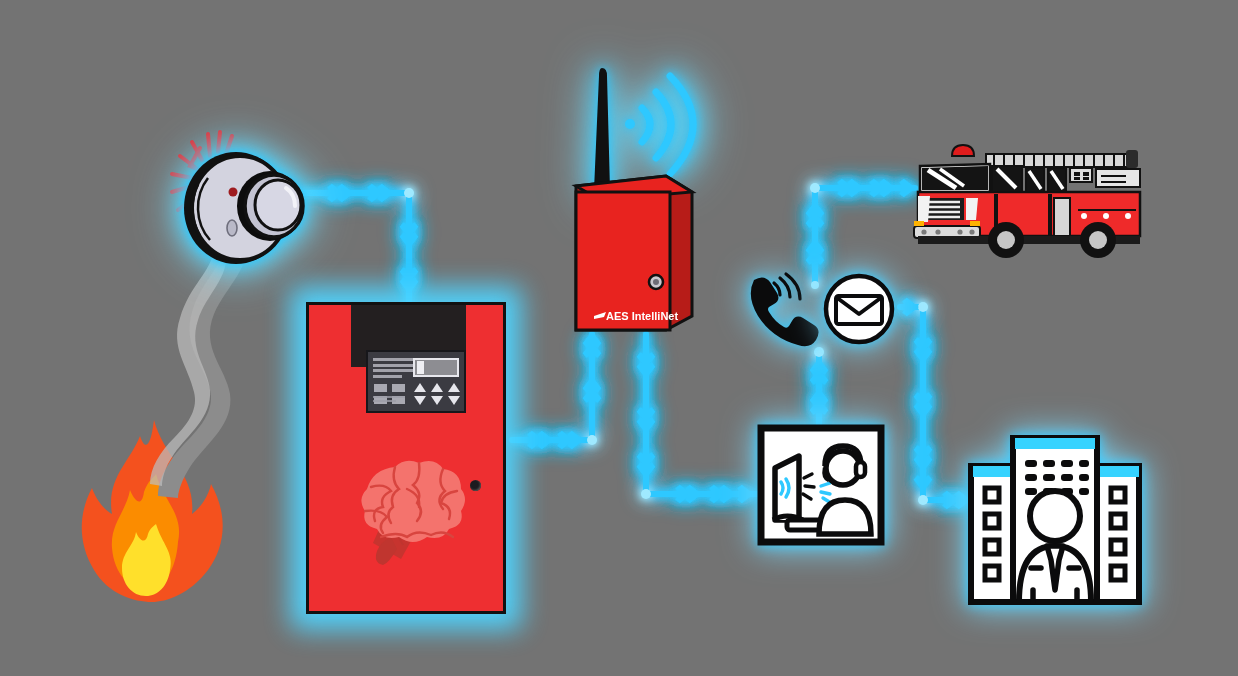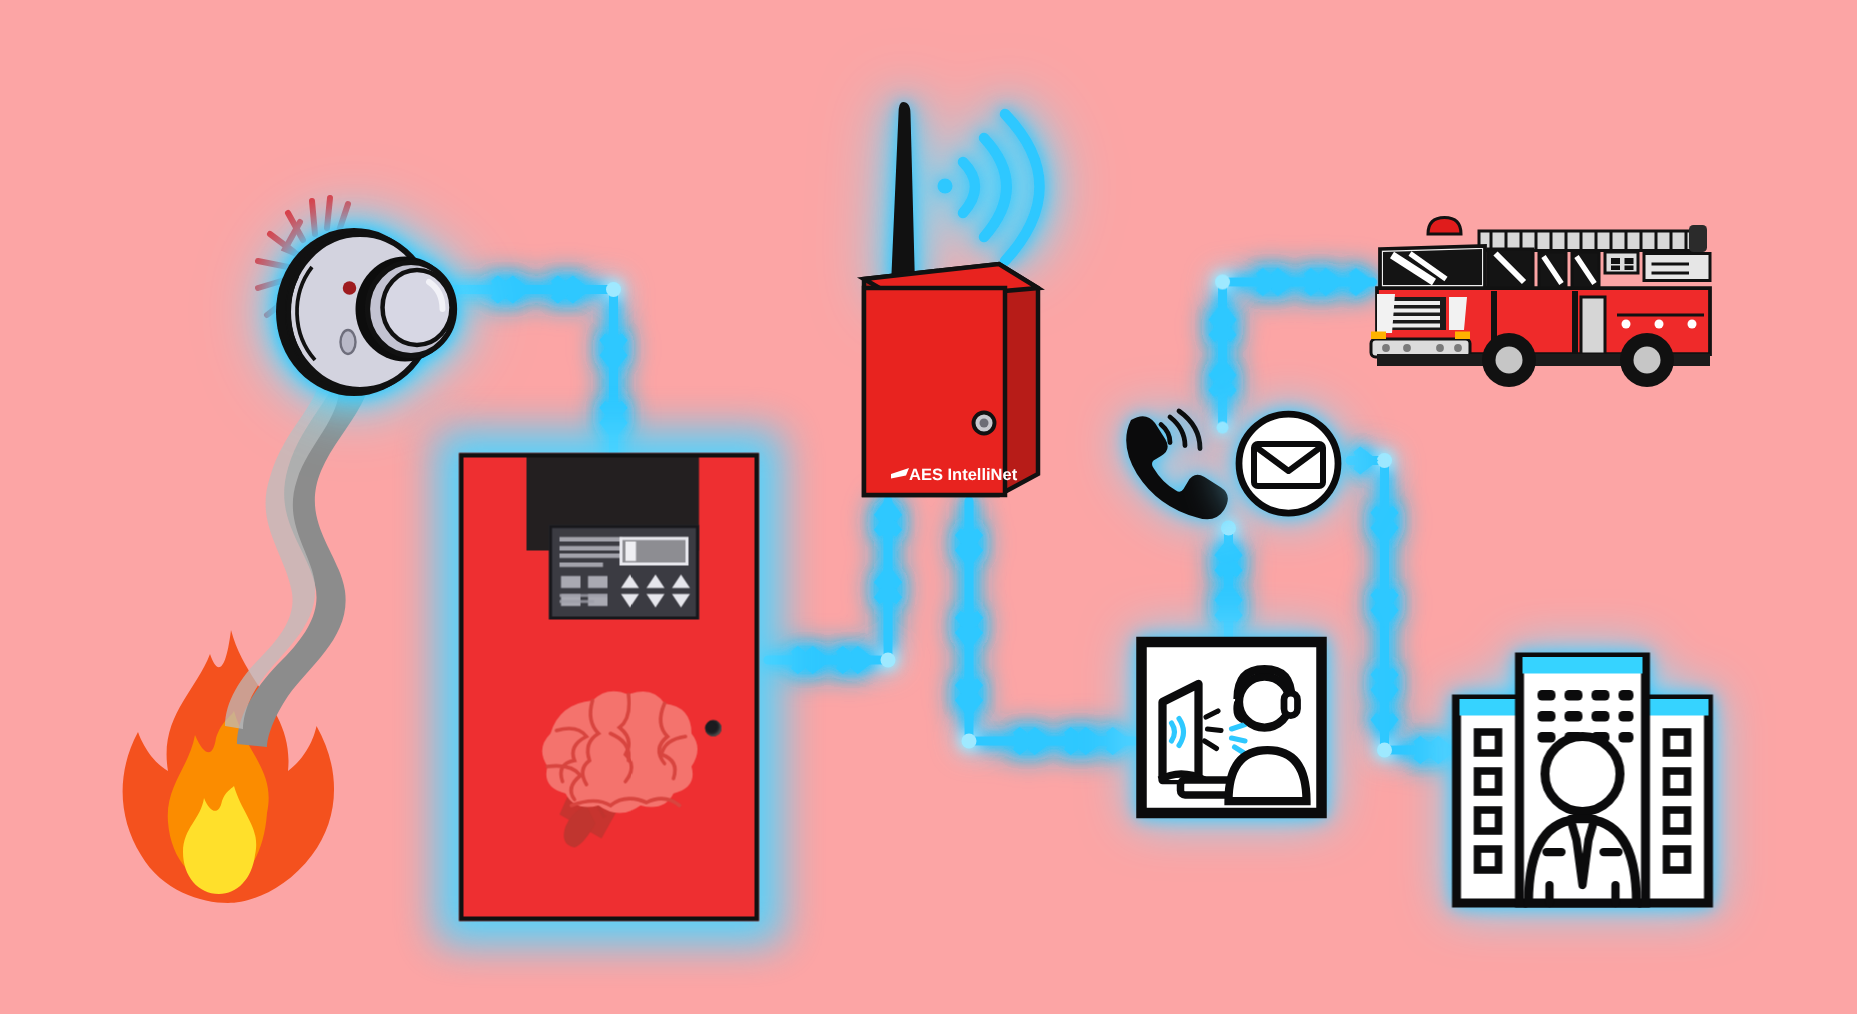--- a/index.html
+++ b/index.html
@@ -1,18 +1,18 @@
 <!DOCTYPE html>
 <html><head>
 <meta charset="utf-8">
 <style>
   html,body{margin:0;padding:0;background:#ffffff;}
   body{width:1238px;height:676px;overflow:hidden;
        font-family:"Liberation Sans", sans-serif;}
-  #stage{position:relative;width:1238px;height:676px;background:#fca5a5;overflow:hidden;}
+  #stage{position:relative;width:1238px;height:676px;background:#737373;overflow:hidden;}
   .node{position:absolute;}
 
   
   .glow-blue{filter:drop-shadow(0 0 5px #29c6ff) drop-shadow(0 0 11px #3fd2ff) drop-shadow(0 0 20px #7fe2ff);}
   .glow-soft{filter:drop-shadow(0 0 6px #35caff) drop-shadow(0 0 16px #7adcff);}
 
   
   #wires{position:absolute;left:0;top:0;width:1238px;height:676px;}
 
   

